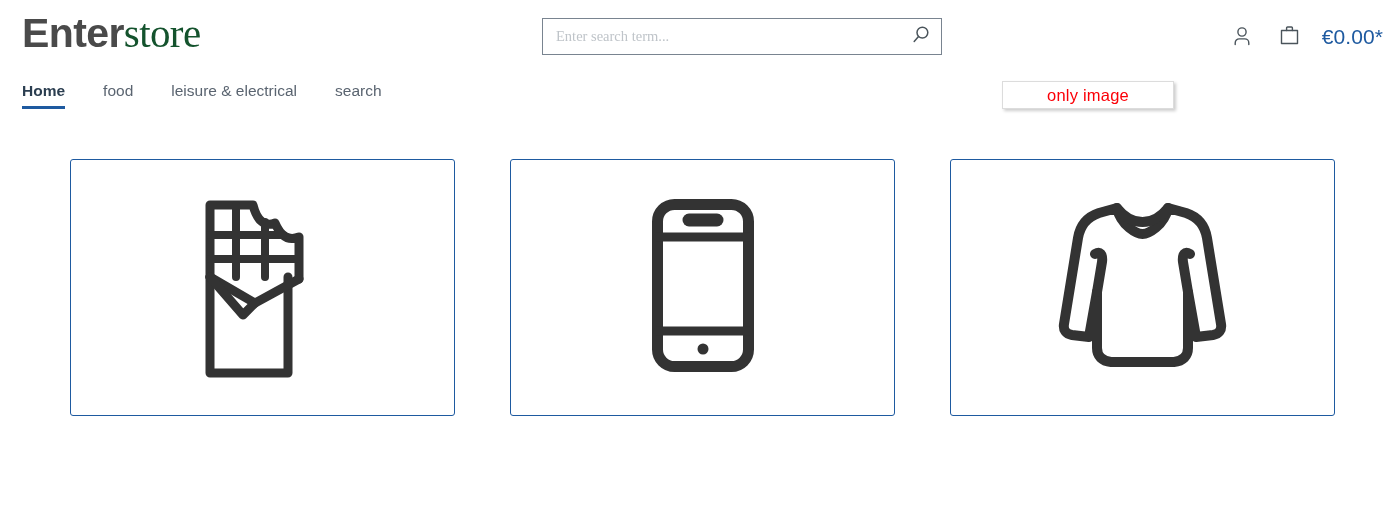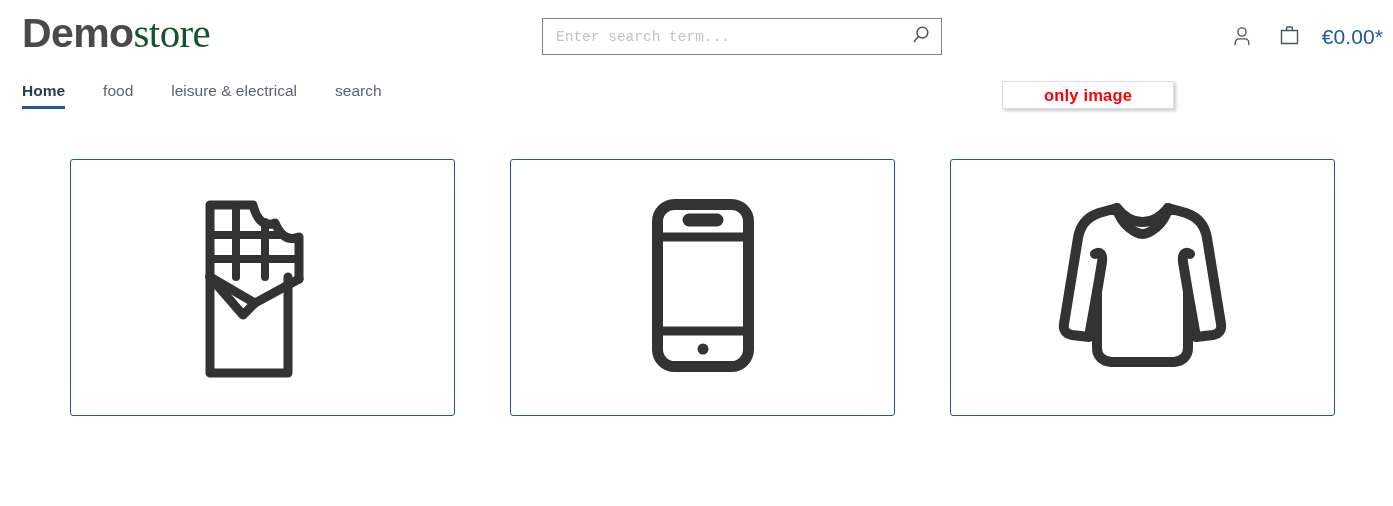--- a/index.html
+++ b/index.html
@@ -47,21 +47,21 @@
     border: 1px solid #798490;
     background: #ffffff;
     display: flex;
     align-items: center;
   }
   .search-input {
     flex: 1 1 auto;
     border: none;
     outline: none;
     background: transparent;
-    font-family: Liberation Mono, monospace;
+    font-family: Liberation Serif, serif;
     font-size: 14.5px;
     color: #4a545b;
     padding: 0 10px 0 13px;
     height: 100%;
   }
   .search-input::placeholder { color: #bfc4c9; opacity: 1; }
   .search-btn {
     width: 40px;
     height: 100%;
     border: none;
@@ -145,21 +145,21 @@
     height: 28px;
     background: #ffffff;
     border: 1px solid #dcdcdc;
     box-shadow: 2px 2px 3px rgba(0,0,0,0.20);
     display: flex;
     align-items: center;
     justify-content: center;
   }
   .badge-text {
     color: #fb0007;
-    font-weight: bold;
+    font-weight: normal;
     font-size: 16.5px;
     letter-spacing: 0.2px;
     white-space: nowrap;
   }
 
   
   .cards {
     position: absolute;
     left: 70px;
     top: 159px;
@@ -185,21 +185,21 @@
     width: 100%;
     height: 100%;
   }
 </style>
 </head>
 <body>
 
 <div class="header">
 
   <div class="logo">
-    <span class="logo-strong">Demo</span><span class="logo-light">store</span>
+    <span class="logo-strong">Enter</span><span class="logo-light">store</span>
   </div>
 
   <div class="search-wrap">
     <input class="search-input" type="text" placeholder="Enter search term..." style="">
     <button class="search-btn">
       <span>
         <svg width="22" height="22" viewBox="0 0 22 22" fill="none" stroke="#4a545b" stroke-width="1.5" stroke-linecap="round">
           <circle cx="12.4" cy="8.6" r="5.4"></circle>
           <line x1="8.5" y1="12.5" x2="4.2" y2="17.4"></line>
         </svg>

